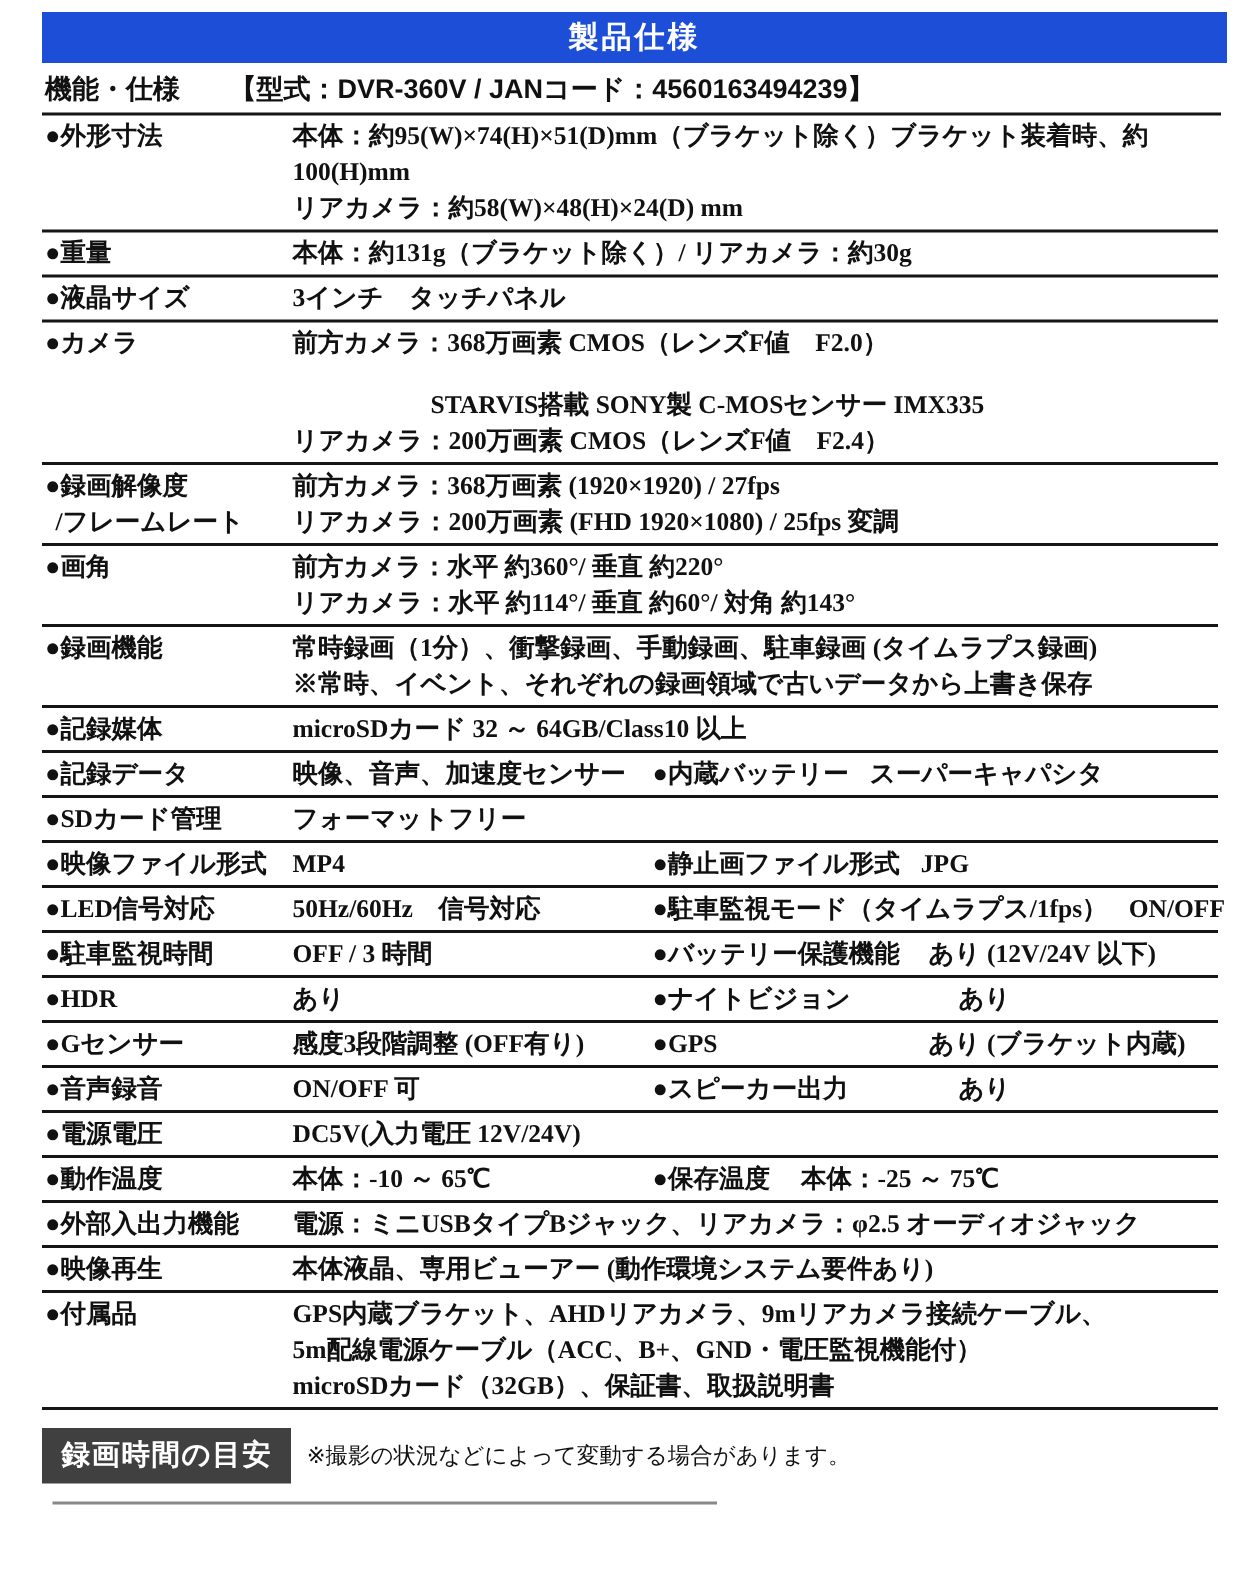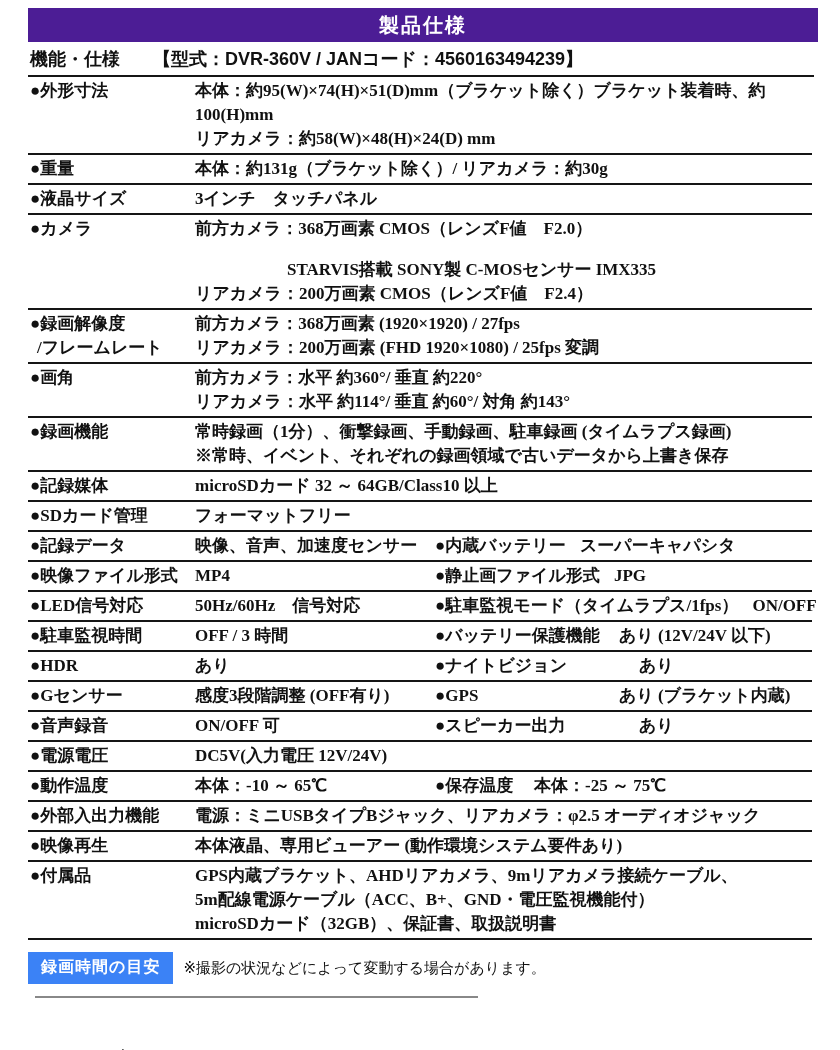--- a/index.html
+++ b/index.html
@@ -7,21 +7,21 @@
     width:840px;height:1050px;overflow:hidden;
     font-family:"Liberation Sans","DejaVu Sans",sans-serif;
     color:#111;
     -webkit-font-smoothing:antialiased;
   }
   .page{padding:8px 22px 0 28px;}
 
   
   .titlebar{
     width:790px;height:34px;line-height:34px;
-    background:#4c1d95;color:#fff;
+    background:#1d4ed8;color:#fff;
     text-align:center;font-size:20px;font-weight:700;
     letter-spacing:2px;
   }
 
   
   .model-line{
     width:784px;display:flex;align-items:center;
     padding:5px 0 4px 2px;
     border-bottom:2px solid #151515;
     font-size:18px;font-weight:700;
@@ -40,22 +40,22 @@
   .lbl .l2{padding-left:7px;}
   .val{flex:1;}
   .val .indent{padding-left:92px;margin-top:17px;}
   .val2{width:240px;flex-shrink:0;}
   .rl{flex-shrink:0;font-weight:600;}
   .rv{padding-left:14px;}
 
   
   .rec-head{display:flex;align-items:center;margin-top:12px;}
   .rec-badge{
-    display:inline-block;background:#3b82f6;color:#fff;
-    font-size:16px;font-weight:600;letter-spacing:1px;
+    display:inline-block;background:#404040;color:#fff;
+    font-size:19px;font-weight:600;letter-spacing:1px;
     padding:5px 13px 6px 13px;
   }
   .rec-note{margin-left:10px;font-size:15px;font-weight:400;}
 
   .rec-table{width:443px;margin:12px 0 0 7px;border-top:2px solid #888;}
   .sec-row{
     height:25px;line-height:25px;padding-left:28px;
     font-size:14px;font-weight:700;
     border-bottom:2px solid #888;
     margin-top:46px;
@@ -136,32 +136,32 @@
         <div>※常時、イベント、それぞれの録画領域で古いデータから上書き保存</div>
       </div>
     </div>
 
     <div class="srow">
       <div class="lbl">●記録媒体</div>
       <div class="val">microSDカード 32 ～ 64GB/Class10 以上</div>
     </div>
 
     <div class="srow">
-      <div class="lbl">●SDカード管理</div>
-      <div class="val">フォーマットフリー</div>
-    </div>
-
-    <div class="srow">
       <div class="lbl">●記録データ</div>
       <div class="val2">映像、音声、加速度センサー</div>
       <div class="rl" style="min-width:110px">●内蔵バッテリー</div>
       <div class="rv">スーパーキャパシタ</div>
     </div>
 
     <div class="srow">
+      <div class="lbl">●SDカード管理</div>
+      <div class="val">フォーマットフリー</div>
+    </div>
+
+    <div class="srow">
       <div class="lbl">●映像ファイル形式</div>
       <div class="val2">MP4</div>
       <div class="rl" style="min-width:160px">●静止画ファイル形式</div>
       <div class="rv">JPG</div>
     </div>
 
     <div class="srow">
       <div class="lbl">●LED信号対応</div>
       <div class="val2">50Hz/60Hz　信号対応</div>
       <div class="rl">●駐車監視モード（タイムラプス/1fps）</div>

